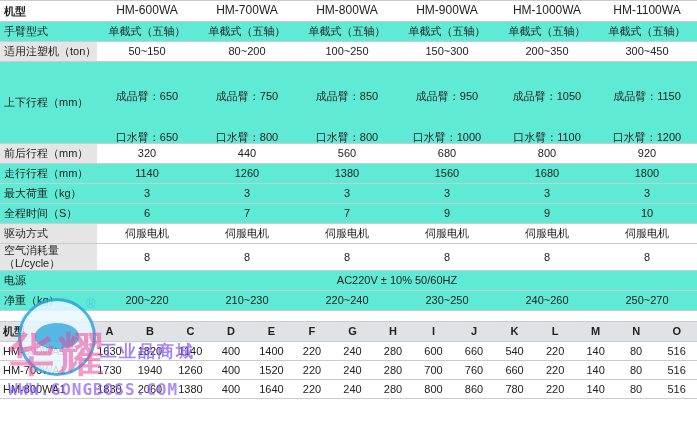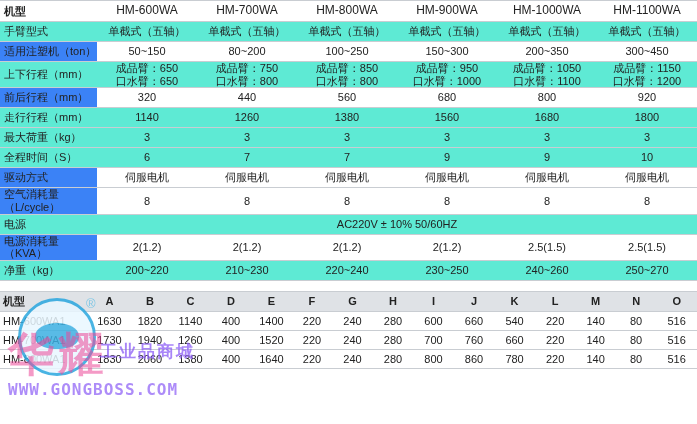--- a/index.html
+++ b/index.html
@@ -22,32 +22,32 @@
     text-align:center;
     vertical-align:middle;
     font-size:11px;
     line-height:1.15;
     color:#222;
   }
   #spec-table tr:first-child td{border-top:1px solid #c9cdd2;}
   #spec-table td.label{
     text-align:left;
     padding-left:4px;
-    background:#3b82f6;
+    background:#e5e5e5;
     color:#222;
   }
   #spec-table tr.alt td{background:#5eead4;}
   #spec-table tr.head td{
     background:#ffffff;
     font-weight:normal;
     font-size:12px;
     height:20px;
   }
   #spec-table tr.head td.label{font-weight:bold;font-size:11px;}
-  .two-line span{display:block;}
+  .two-line span{display:block;margin-top:28px;}
 
   
   col.c-label{width:97px;}
   col.c-val{width:100px;}
 
   
   #dim-wrap{margin-top:10px;}
   #dim-table td{
     border-bottom:1px solid #c9cdd2;
     height:18px;
@@ -237,29 +237,20 @@
           <td>8</td>
           <td>8</td>
           <td>8</td>
           <td>8</td>
           <td>8</td>
           <td>8</td>
         </tr>
         <tr class="alt">
           <td class="label">电源</td>
           <td colspan="6">AC220V ± 10% 50/60HZ</td>
-        </tr>
-        <tr class="">
-          <td class="label">电源消耗量（KVA）</td>
-          <td>2(1.2)</td>
-          <td>2(1.2)</td>
-          <td>2(1.2)</td>
-          <td>2(1.2)</td>
-          <td>2.5(1.5)</td>
-          <td>2.5(1.5)</td>
         </tr>
         <tr class="alt">
           <td class="label">净重（kg）</td>
           <td>200~220</td>
           <td>210~230</td>
           <td>220~240</td>
           <td>230~250</td>
           <td>240~260</td>
           <td>250~270</td>
         </tr>

